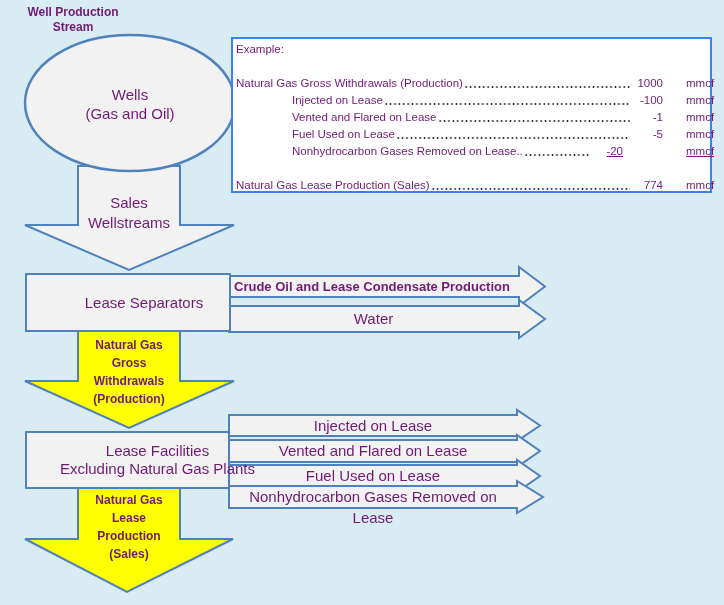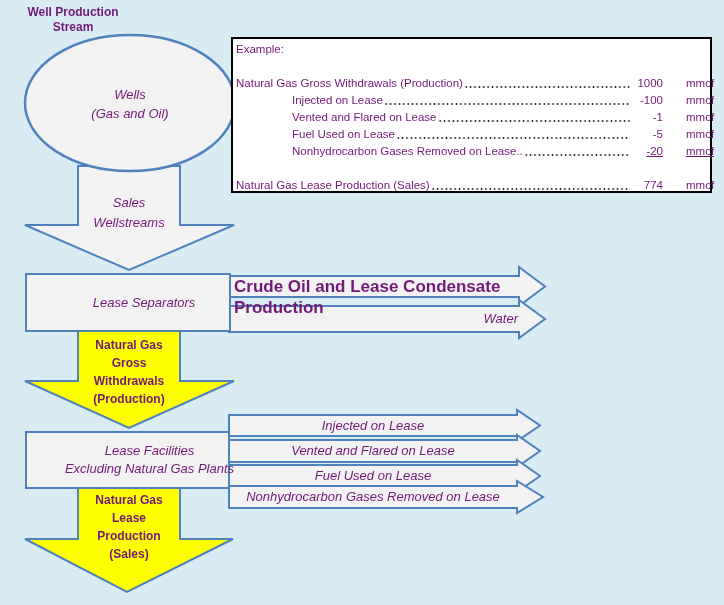--- a/index.html
+++ b/index.html
@@ -4,52 +4,52 @@
 <style>
   html,body{margin:0;padding:0;}
   #canvas{
     position:relative;width:724px;height:605px;overflow:hidden;
     background:#d9ecf4;
     font-family:"Liberation Sans",sans-serif;color:#701a75;
   }
   #shapes{position:absolute;left:0;top:0;width:724px;height:605px;}
   .txt{position:absolute;white-space:pre-line;text-align:center;}
   .flexcenter{display:flex;align-items:center;justify-content:center;}
-  .small{font-size:13px;line-height:18px;font-style:italic;}
+  .small{font-size:15px;line-height:18px;}
   .boldlbl{font-weight:bold;font-size:12px;line-height:18px;}
   #title{left:20px;top:5px;width:106px;font-weight:bold;font-size:12px;line-height:15px;}
   #wells-label{left:25px;top:35px;width:210px;height:137px;line-height:19px;}
   #full-wellstreams-label{left:54px;top:193px;width:150px;line-height:20px;}
   #lease-separators-label{left:26px;top:274px;width:204px;height:57px;padding-left:16px;}
-  #crude-label{left:234px;top:276px;width:300px;height:21px;line-height:21px;text-align:left;font-weight:bold;font-size:17px;}
-  #water-label{left:229px;top:306px;width:289px;height:26px;line-height:26px;text-align:right;}
+  #crude-label{left:234px;top:276px;width:300px;height:21px;line-height:21px;text-align:left;font-weight:bold;font-size:13px;}
+  #water-label{left:229px;top:306px;width:289px;height:26px;line-height:26px;}
   #gross-label{left:44px;top:336px;width:170px;}
-  #lease-facilities-label{left:36px;top:432px;width:227px;height:56px;line-height:18px;}
+  #lease-facilities-label{left:44px;top:432px;width:227px;height:56px;line-height:18px;}
   .out-label{left:229px;width:288px;height:21px;line-height:21px;}
   #out0{top:415px;} #out1{top:440px;} #out2{top:465px;} #out3{top:486px;}
   #sales-label{left:44px;top:491px;width:170px;}
 
   #example-box{
     position:absolute;left:231px;top:37px;width:481px;height:156px;
-    background:#ffffff;border:2px solid #000000;box-sizing:border-box;
+    background:#ffffff;border:2px solid #3b82f6;box-sizing:border-box;
     padding:2px 5px 0 3px;font-size:11.5px;
   }
   .ex-line{height:17px;line-height:17px;}
   .ex-row{display:flex;height:17px;line-height:17px;}
   .ex-indent{padding-left:56px;}
   .leader{
     flex:1;margin:0 1px;
     background-image:radial-gradient(circle,#222 0.8px,transparent 1.1px);
     background-size:4.4px 4px;background-repeat:repeat-x;
     background-position:left bottom 3px;
   }
   .vu{display:flex;}
   .ex-val{width:32px;text-align:right;}
   .ex-unit{width:42px;padding-left:23px;box-sizing:border-box;}
-  .underlined{text-decoration:underline;}
+  .underlined{text-decoration:underline;gap:40px;}
 </style>
 </head>
 <body>
 
 <div id="canvas">
 
   <svg id="shapes" viewBox="0 0 724 605">
 
     <polygon points="78,166 180,166 180,225 234,225 129,270 25,225 78,225" fill="#f2f2f2" stroke="#4f81bd" stroke-width="2"></polygon>
 

